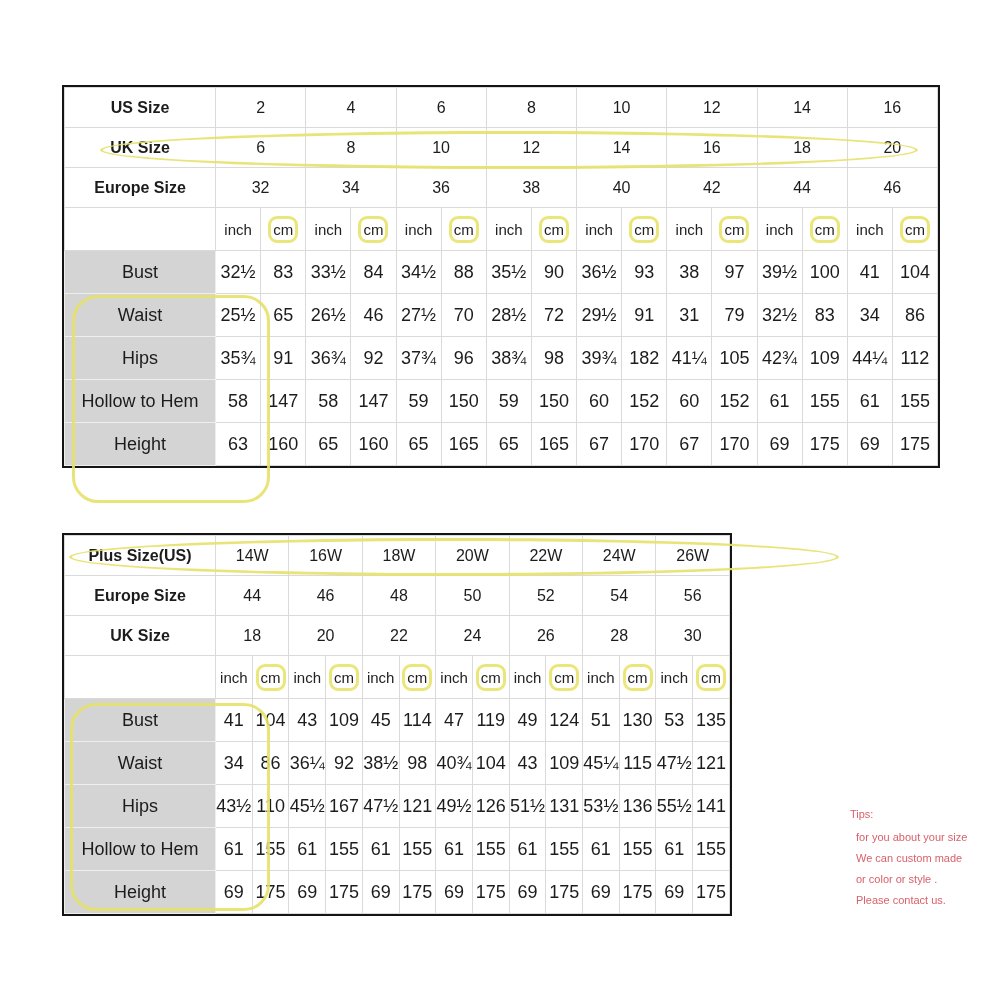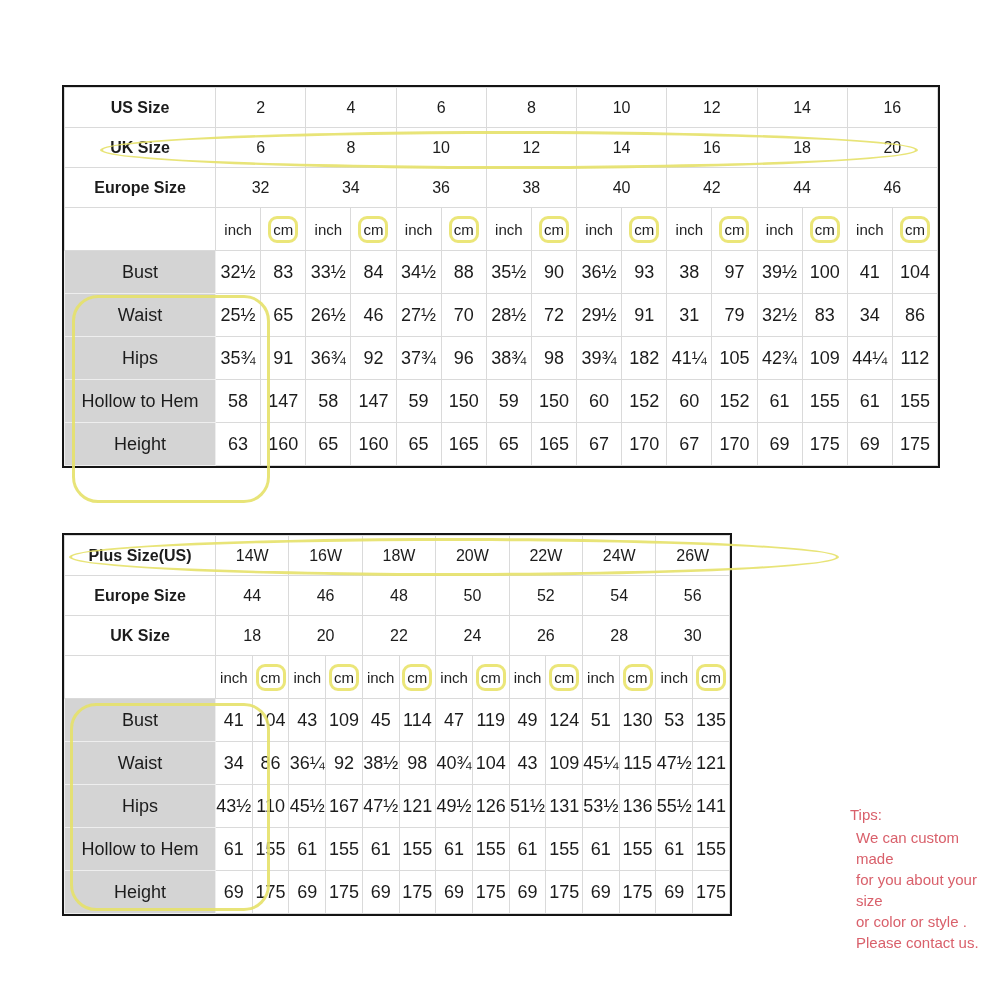--- a/index.html
+++ b/index.html
@@ -52,21 +52,21 @@
   .anno.oval { border-radius: 50%; }
   .anno.rrect { border-radius: 26px; }
   #std-us-oval    { left: 36px; top: 44px;  width: 818px; height: 38px; }
   #std-label-rect { left: 8px;  top: 208px; width: 198px; height: 208px; }
   #plus-row-oval  { left: 5px;  top: 3px;   width: 770px; height: 38px; }
   #plus-label-rect{ left: 6px;  top: 168px; width: 200px; height: 208px; }
 
   
   .tips {
     position: absolute; left: 850px; top: 804px; width: 150px;
-    color: #d9606b; font-size: 15px; line-height: 21px;
+    color: #d9606b; font-size: 11px; line-height: 21px;
   }
   .tips .t-title { margin-bottom: 2px; }
   .tips .t-line { margin-left: 6px; }
 </style>
 </head>
 <body>
 
 <div class="canvas">
 
   <div class="tbl-wrap" id="std-wrap">
@@ -397,19 +397,19 @@
             <td class="num">175</td>
           </tr>
         </tbody>
     </table>
     <div class="anno oval" id="plus-row-oval"></div>
     <div class="anno rrect" id="plus-label-rect"></div>
   </div>
 
   <div class="tips">
     <div class="t-title">Tips:</div>
+    <div class="t-line">for you about your size</div>
     <div class="t-line">We can custom made</div>
-    <div class="t-line">for you about your size</div>
     <div class="t-line">or color or style .</div>
     <div class="t-line">Please contact us.</div>
   </div>
 
 </div>
 
 </body></html>

